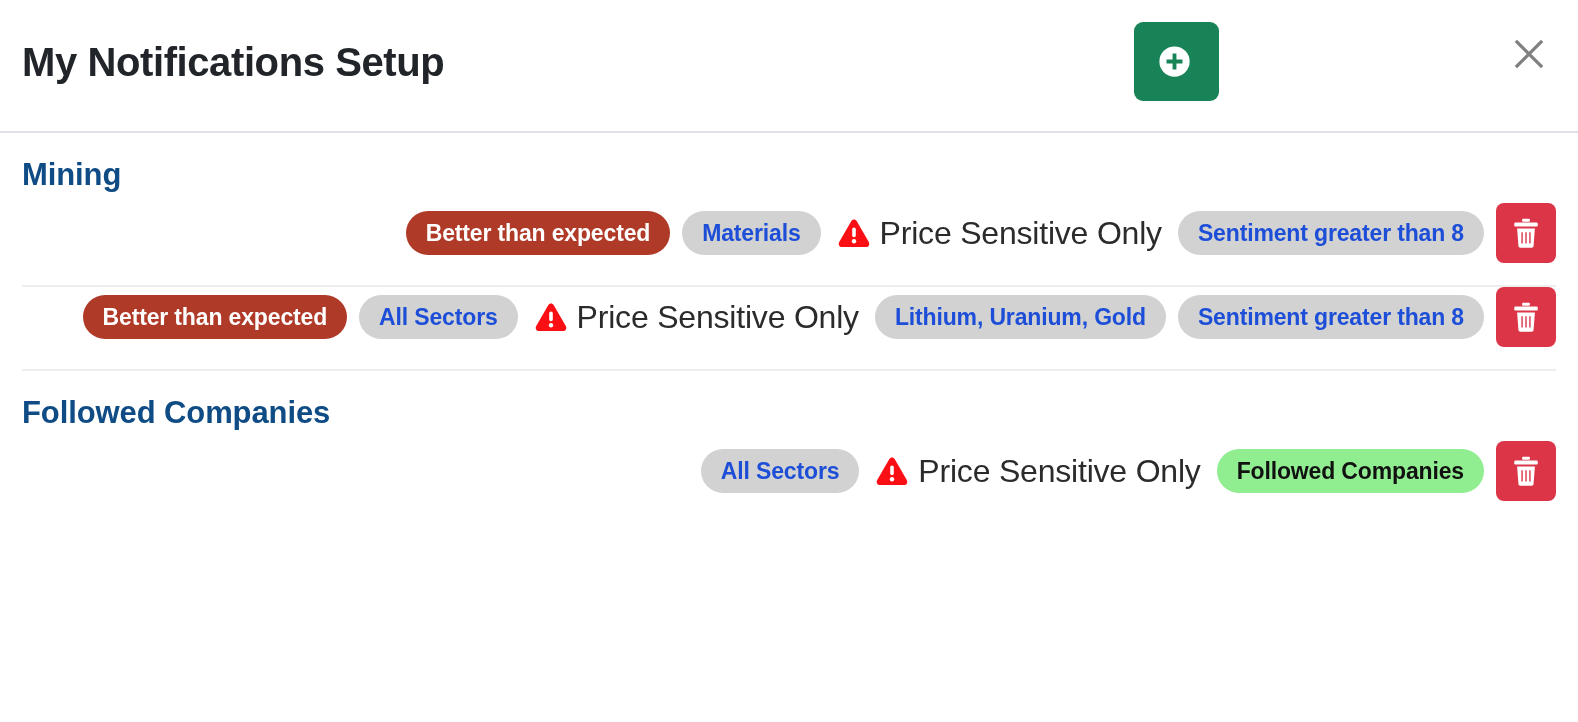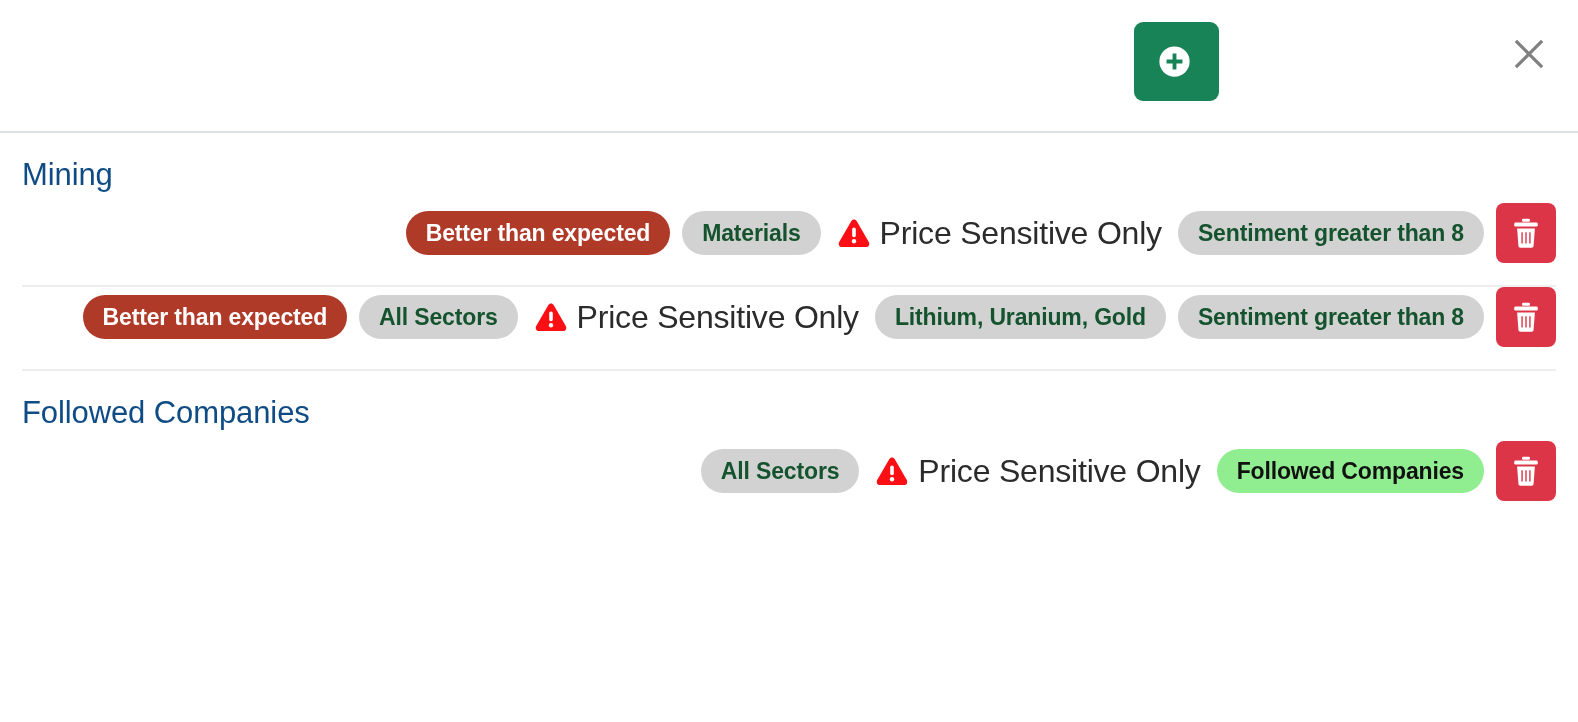--- a/index.html
+++ b/index.html
@@ -90,21 +90,21 @@
   .modal-body {
     padding: 0;
   }
   .notif-group {
     padding: 0 22px;
     position: relative;
   }
   .group-title {
     color: #0f4c85;
     font-size: 31px;
-    font-weight: 400;
+    font-weight: 700;
     line-height: 36px;
     padding-top: 24px;
     padding-bottom: 10px;
     letter-spacing: -0.1px;
   }
   .pill-row {
     display: flex;
     flex-wrap: wrap;
     align-items: center;
     gap: 10px 12px;
@@ -123,21 +123,21 @@
     letter-spacing: -0.15px;
     white-space: nowrap;
     box-sizing: border-box;
   }
   .pill-red {
     background: #b03a28;
     color: #ffffff;
   }
   .pill-gray {
     background: #d2d2d2;
-    color: #14532d;
+    color: #1d4ed8;
   }
   .pill-green {
     background: #90ee90;
     color: #111111;
   }
   .price-sensitive {
     display: inline-flex;
     align-items: center;
     gap: 9px;
     font-size: 32px;
@@ -178,20 +178,21 @@
     margin: 0 22px;
     border: 0;
   }
 </style>
 </head>
 <body>
 
 <div class="modal">
 
   <div class="modal-header">
+    <div class="modal-title">My Notifications Setup</div>
 
     <button class="new-notification-btn">
       <span class="plus-icon">
         <svg viewBox="0 0 24 24" width="33" height="33" aria-hidden="true">
           <circle cx="12" cy="12" r="11" fill="#ffffff"></circle>
           <path d="M10.6 6.2h2.8v4.4h4.4v2.8h-4.4v4.4h-2.8v-4.4H6.2v-2.8h4.4z" fill="#188357"></path>
         </svg>
       </span>
     </button>
 

